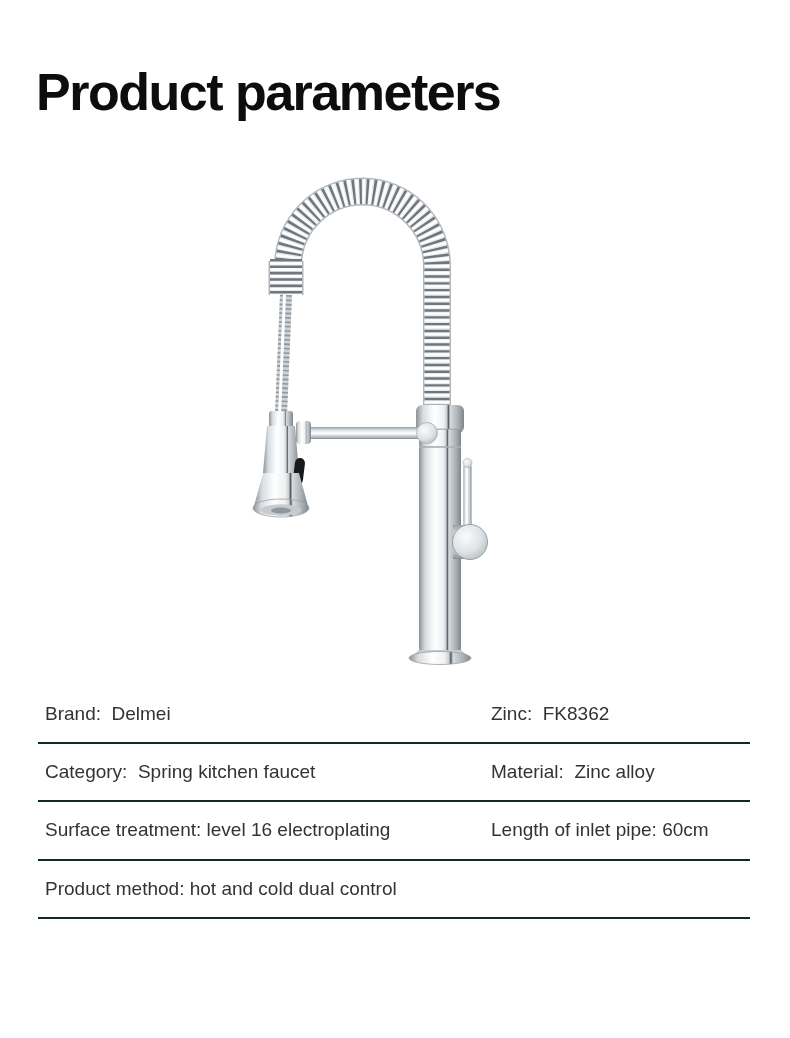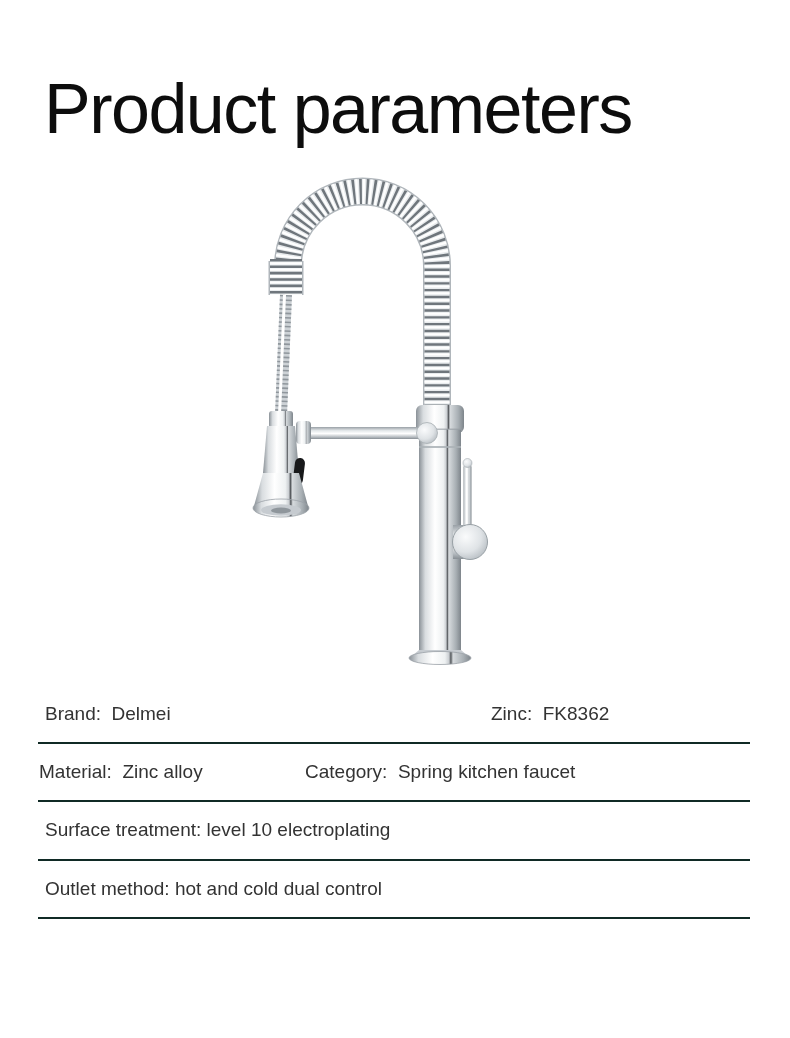--- a/index.html
+++ b/index.html
@@ -6,24 +6,24 @@
   body {
     width: 790px; height: 1038px;
     background: #ffffff;
     position: relative;
     overflow: hidden;
     font-family: "Liberation Sans", sans-serif;
   }
   .page-title {
     position: absolute;
     left: 36px; top: 66px;
-    margin: 8px;
-    font-size: 70px;
+    margin: 0;
+    font-size: 52px;
     line-height: 1.0;
-    font-weight: normal;
+    font-weight: bold;
     letter-spacing: -1.5px;
     color: #0d0d0d;
   }
   .figure {
     position: absolute;
     left: 220px; top: 155px;
     width: 350px; height: 535px;
   }
   .spec-table {
     position: absolute;
@@ -134,26 +134,27 @@
   </svg>
 </div>
 
 <div class="spec-table" id="spec-table">
   <div class="spec-row">
     <div class="cell left">Brand:  Delmei</div>
     <div class="cell right">Zinc:  FK8362</div>
   </div>
 
   <div class="spec-row">
+    <div class="cell left">Category:  Spring kitchen faucet</div>
     <div class="cell right">Material:  Zinc alloy</div>
-    <div class="cell left">Category:  Spring kitchen faucet</div>
   </div>
 
 
   <div class="spec-row">
-    <div class="cell left">Surface treatment: level 10 electroplating</div>
+    <div class="cell left">Surface treatment: level 16 electroplating</div>
+    <div class="cell right">Length of inlet pipe: 60cm</div>
   </div>
 
   <div class="spec-row">
-    <div class="cell left">Outlet method: hot and cold dual control</div>
+    <div class="cell left">Product method: hot and cold dual control</div>
     <div class="cell right"></div>
   </div>
 </div>
 
 </body></html>

